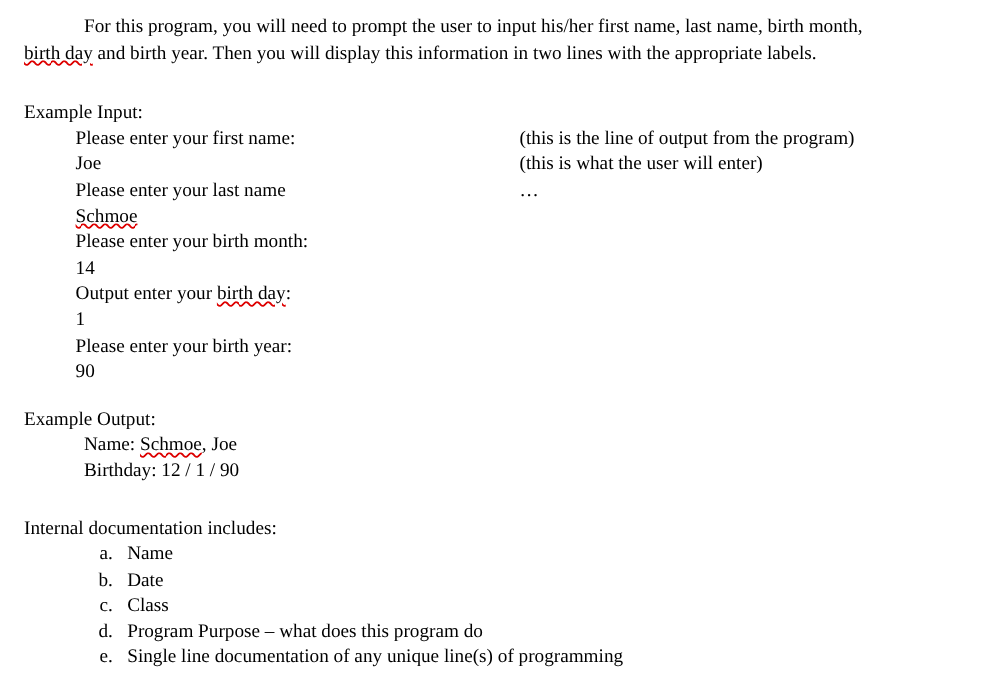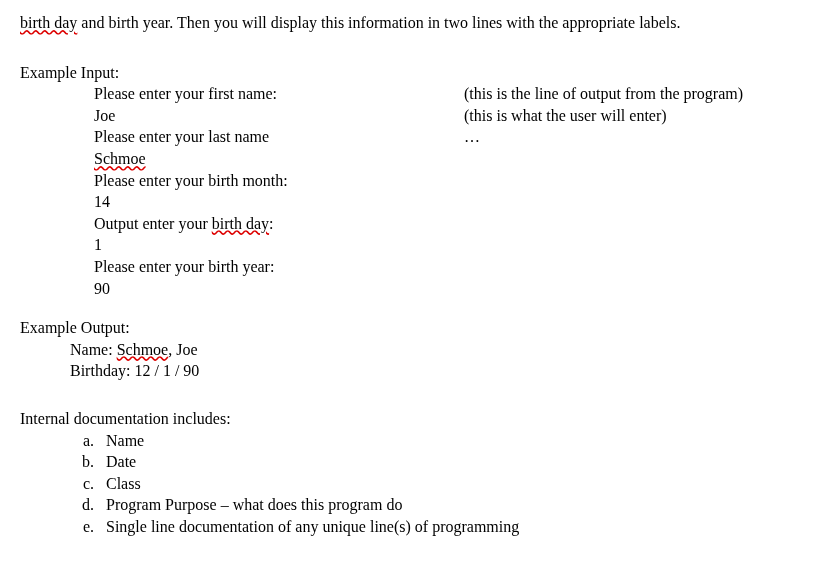--- a/index.html
+++ b/index.html
@@ -22,21 +22,21 @@
     .squiggle {
       text-decoration: underline;
       text-decoration-style: wavy;
       text-decoration-color: #d00;
     }
     .section-header {
       margin-top: 18px;
       margin-bottom: 0;
     }
     .input-block {
-      margin-left: 74px;
+      margin-left: 43px;
     }
     .input-row {
       display: flex;
     }
     .input-left {
       width: 370px;
       flex-shrink: 0;
     }
     .input-right {
       flex: 1;
@@ -63,20 +63,21 @@
       flex-shrink: 0;
     }
     .doc-text {
       flex: 1;
     }
   </style>
 </head>
 <body>
 
 <div class="intro">
+  <div class="intro-indent">For this program, you will need to prompt the user to input his/her first name, last name, birth month,</div>
   <div><span class="squiggle">birth day</span><span> and birth year.  Then you will display this information in two lines with the appropriate labels.</span></div>
 </div>
 
 <div class="section-header">Example Input:</div>
 <div class="input-block">
 
   <div class="input-row">
     <div class="input-left">Please enter your first name:</div>
     <div class="input-right">(this is the line of output from the program)</div>
   </div>

